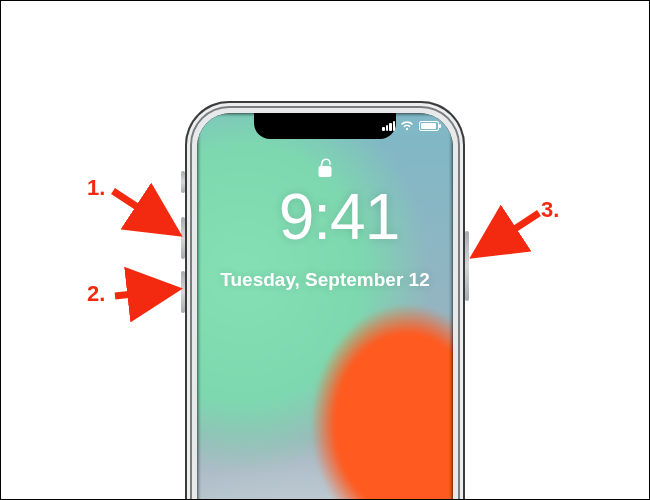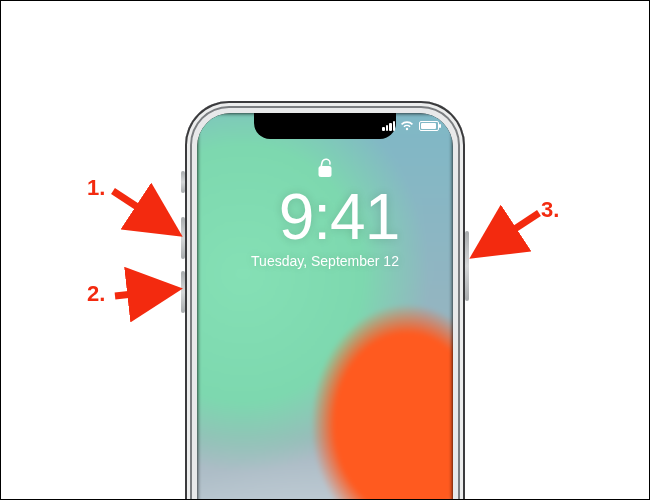--- a/index.html
+++ b/index.html
@@ -114,23 +114,23 @@
   }
   .lock-icon { margin: 0 auto 6px; width: 18px; height: 22px; }
   .time {
     font-size: 64px;
     font-weight: 300;
     line-height: 1;
     letter-spacing: -1px;
     padding-left: 28px;
   }
   .date {
-    font-size: 14px;
-    font-weight: 400;
-    margin-top: 4px;
+    font-size: 19px;
+    font-weight: 700;
+    margin-top: 20px;
   }
 
   
   .callout-label {
     position: absolute;
     color: #f32a0f;
     font-weight: 700;
     font-size: 22px;
     font-family: Arial, sans-serif;
   }

